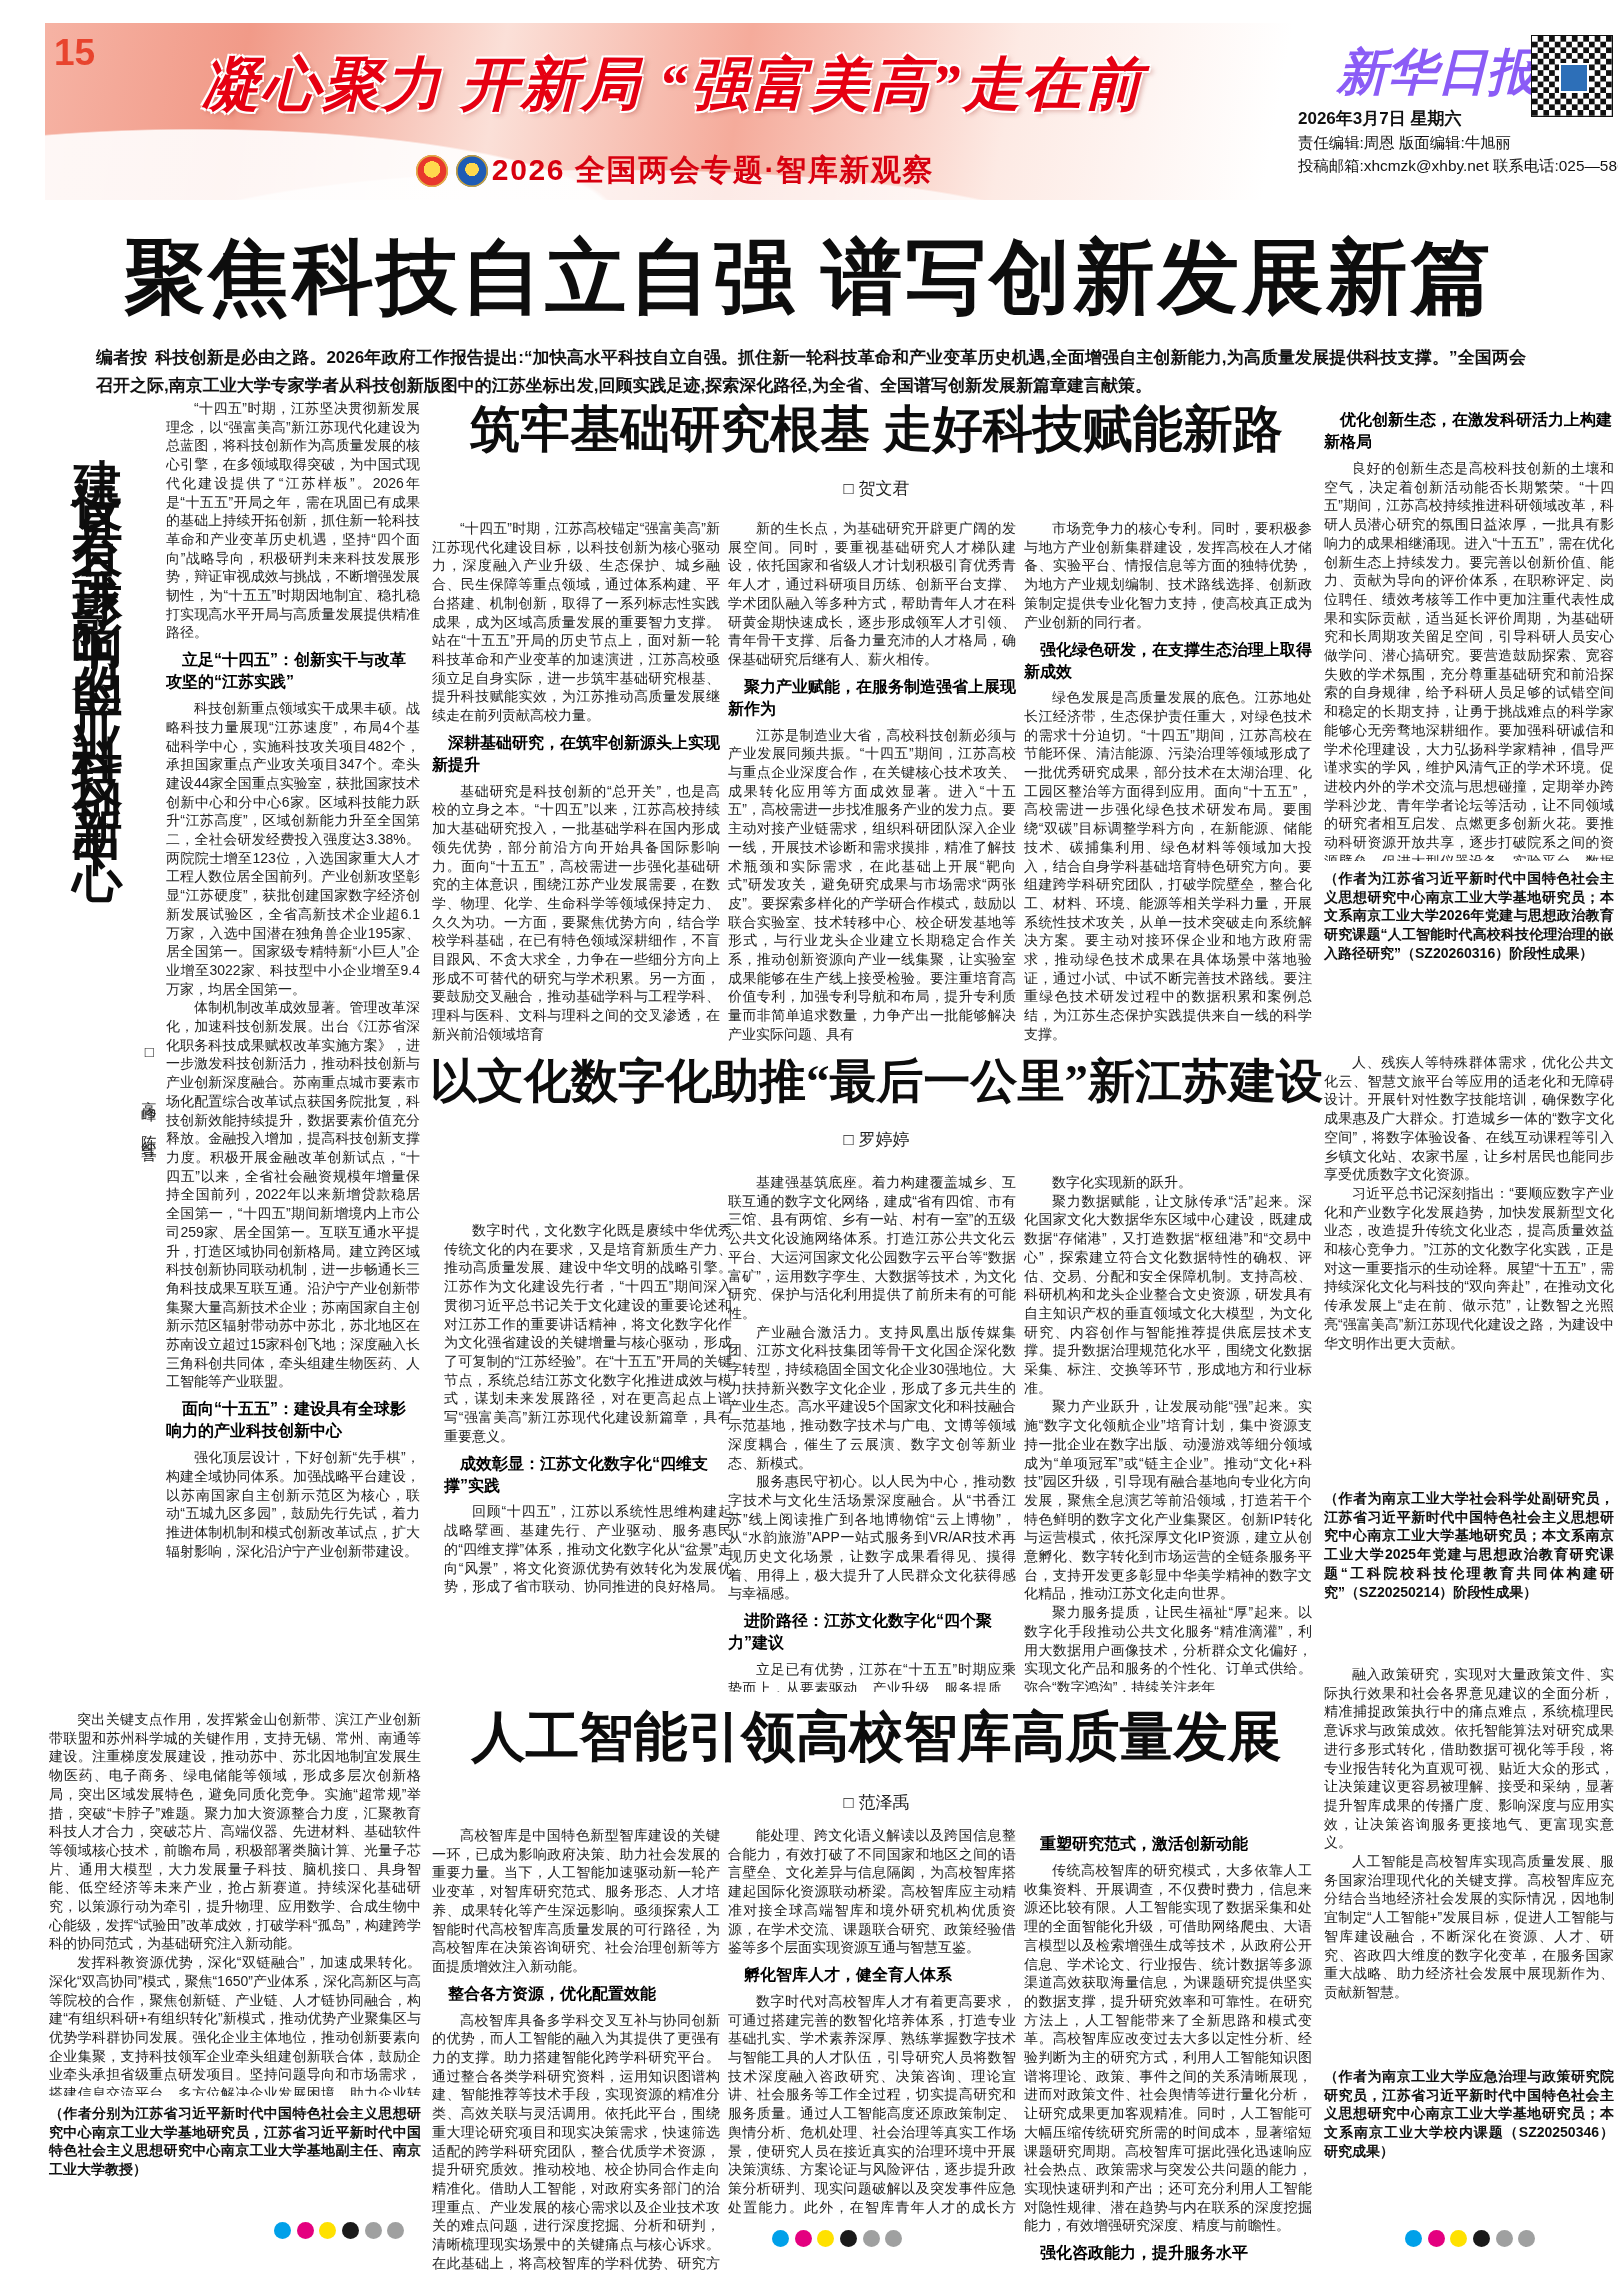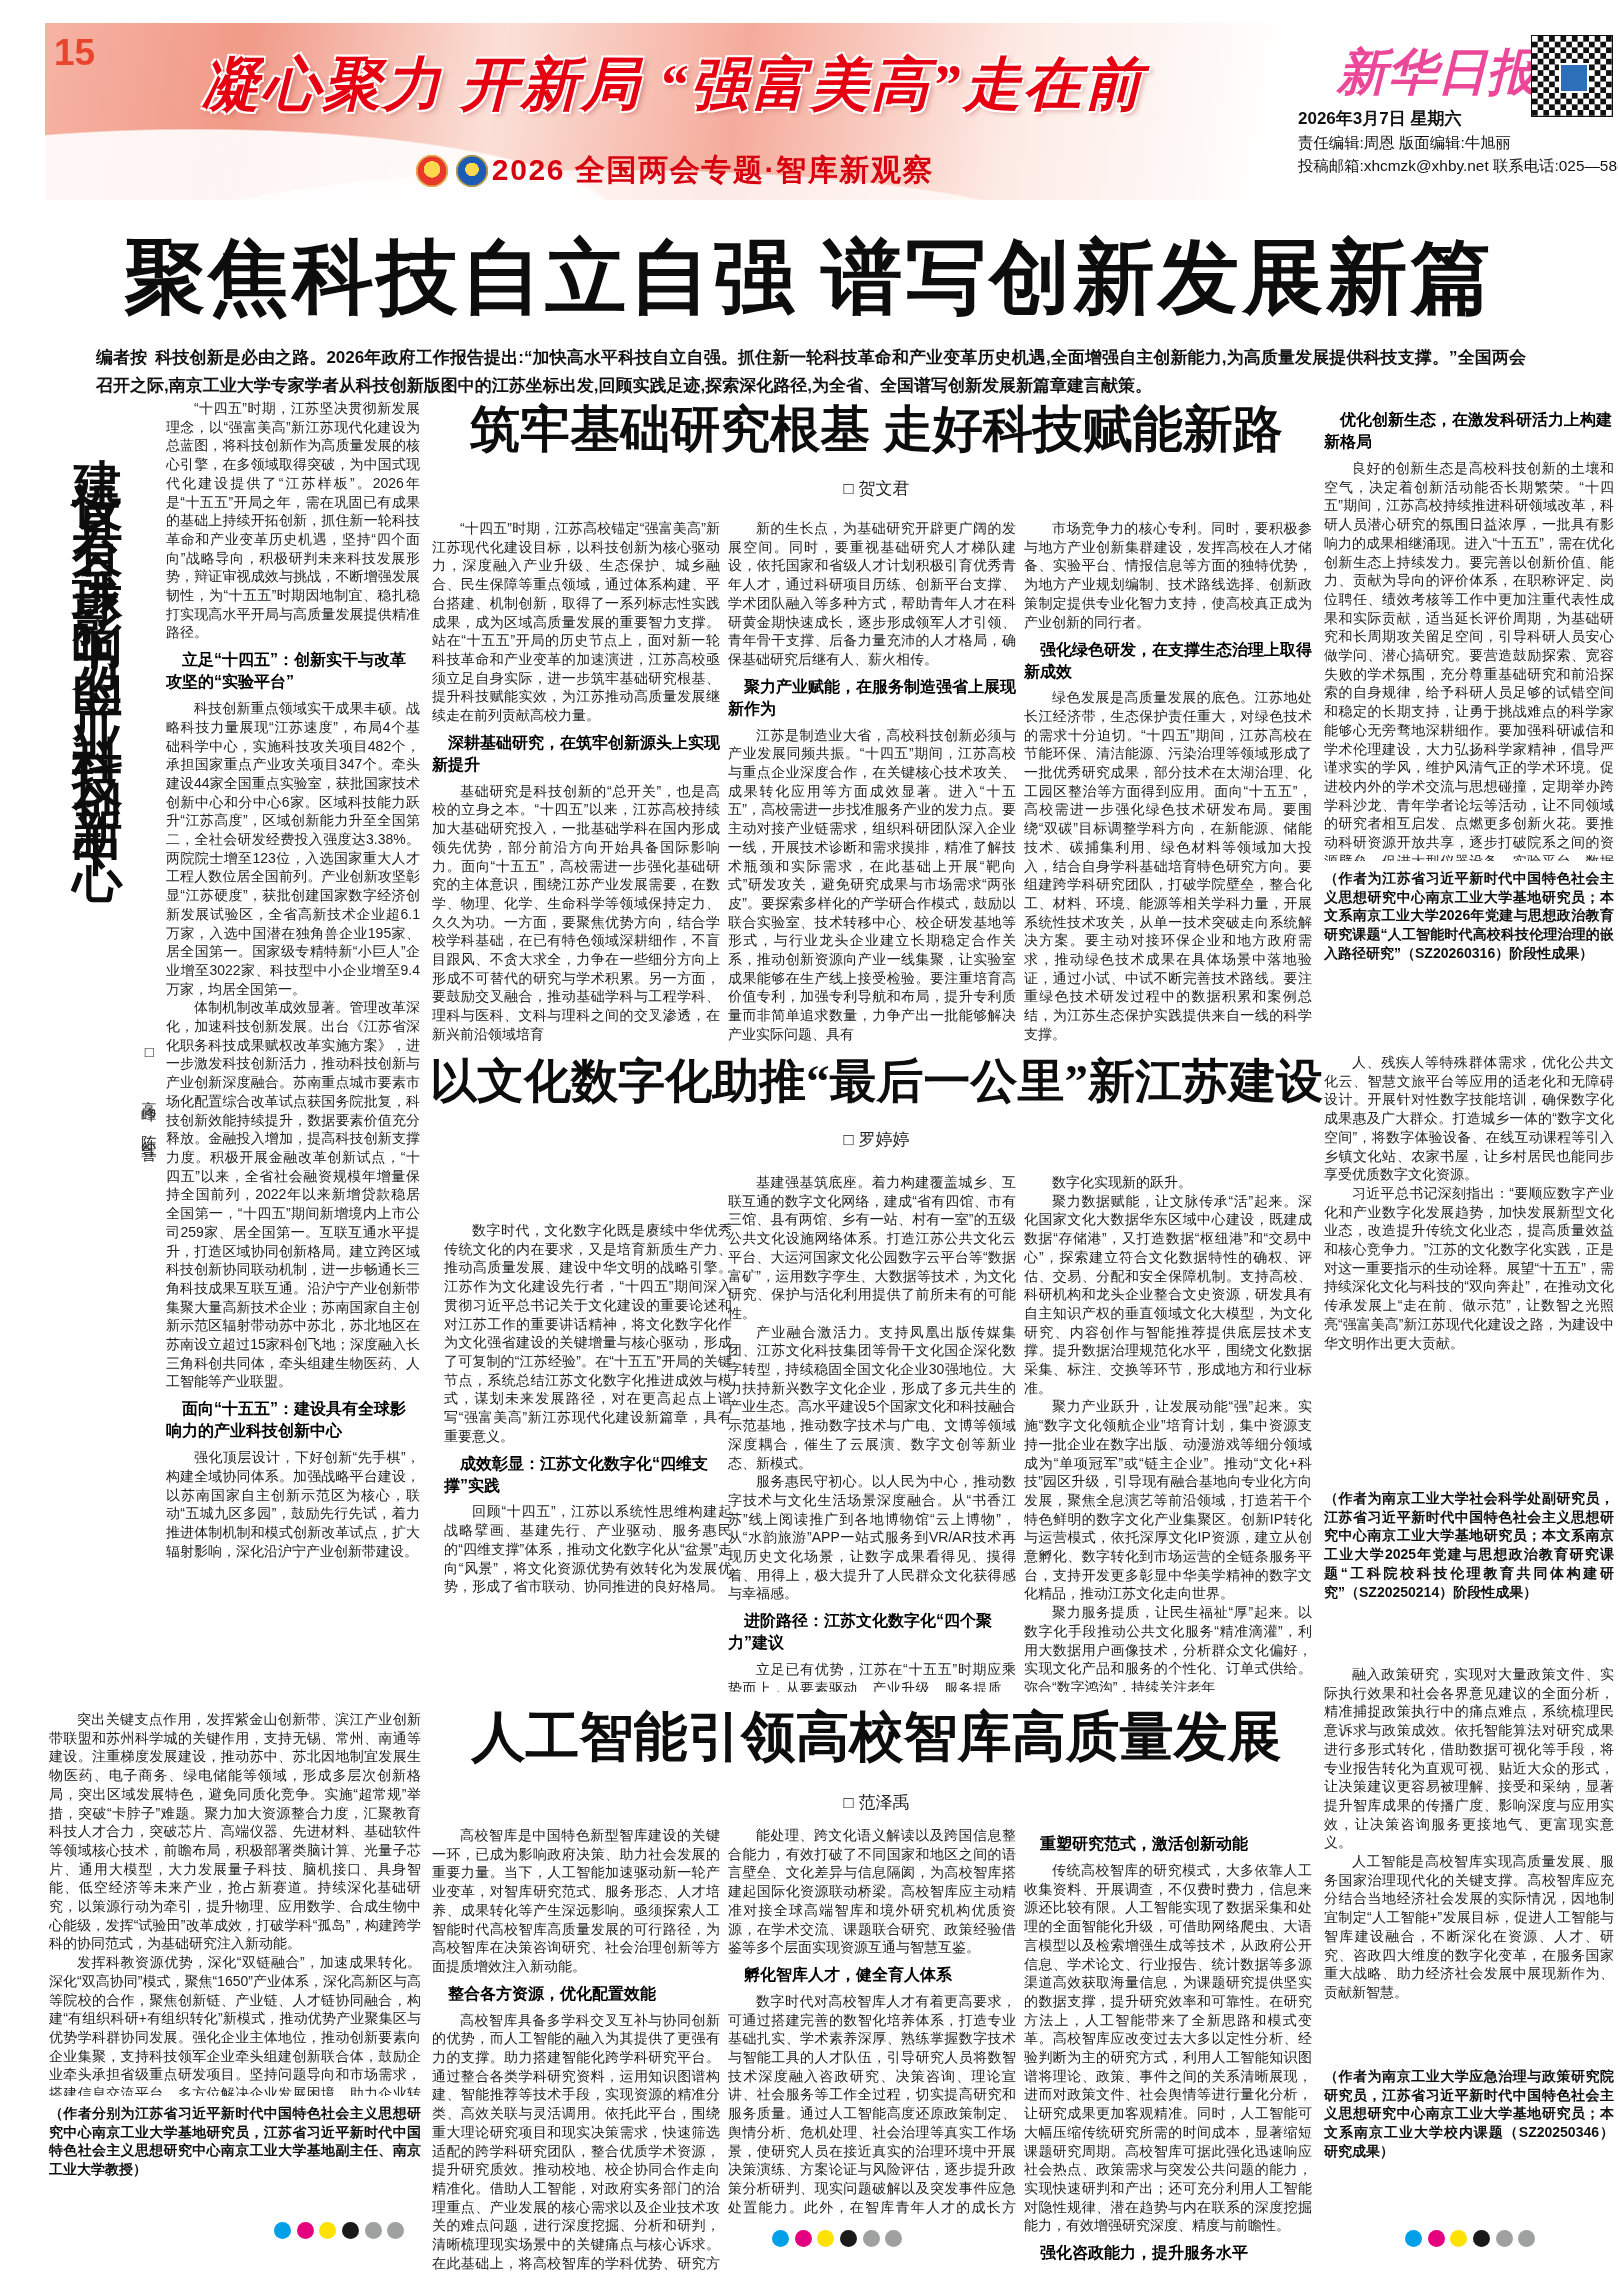--- a/index.html
+++ b/index.html
@@ -15,21 +15,21 @@
   .slogan { position:absolute; left:0; right:0; top:23px; text-align:center; white-space:nowrap;
     font-family:"Liberation Serif", serif; font-style:italic; font-weight:900; font-size:58px; letter-spacing:2.4px;
     color:#e60012; text-shadow:1.6px 1.6px 0 #fff,-1.6px 1.6px 0 #fff,1.6px -1.6px 0 #fff,-1.6px -1.6px 0 #fff,3.2px 3.2px 4.9px rgba(150,30,20,.35); }
   .subslogan { position:absolute; left:0; right:0; top:127px; text-align:center; font-weight:bold; font-size:30px; color:#d7000f; letter-spacing:1.6px; }
   .emblem { display:inline-block; width:32px; height:32px; border-radius:50%; vertical-align:-6.5px; margin:0 4px; }
   .emblem.national { background:radial-gradient(circle at 50% 45%, #ffd84d 0 34%, #e8372c 35% 100%); box-shadow:0 0 0 1.6px #e0b64a inset; }
   .emblem.cppcc { background:radial-gradient(circle at 50% 45%, #ffd84d 0 28%, #1e5bb5 29% 100%); box-shadow:0 0 0 1.6px #c9a13b inset; }
 
   
   .paper-name { position:absolute; left:1337px; top:39px; width:188px; text-align:center; white-space:nowrap;
-    font-family:"Liberation Serif", serif; font-style:italic; font-weight:900; font-size:50px; color:#ec4899; }
+    font-family:"Liberation Serif", serif; font-style:italic; font-weight:900; font-size:50px; color:#8b5cf6; }
   .qr { position:absolute; left:1532px; top:36px; width:80px; height:80px;
     background:repeating-conic-gradient(#111 0% 25%, #fff 0% 50%); background-size:11.4px 11.4px; outline:1.6px solid #111; }
   .qr::after { content:""; position:absolute; left:27px; top:27px; width:26px; height:26px; background:#2d6fb8; border:2.4px solid #fff; }
   .mast-line { position:absolute; left:1298px; width:316px; text-align:left; font-size:15.4px; color:#111; white-space:nowrap; }
   .mast-date { top:107px; font-size:17px; font-weight:bold; }
   .mast-editors { top:133px; }
   .mast-contact { top:156px; }
 
   
   .main-headline { position:absolute; left:0; top:224px; width:100%; text-align:center; white-space:nowrap;
@@ -76,21 +76,21 @@
 
   <div class="main-headline">聚焦科技自立自强  谱写创新发展新篇</div>
   <div class="editor-note">
     <span class="label">编者按</span><span>科技创新是必由之路。2026年政府工作报告提出:“加快高水平科技自立自强。抓住新一轮科技革命和产业变革历史机遇,全面增强自主创新能力,为高质量发展提供科技支撑。”全国两会召开之际,南京工业大学专家学者从科技创新版图中的江苏坐标出发,回顾实践足迹,探索深化路径,为全省、全国谱写创新发展新篇章建言献策。</span>
   </div>
 
   <div class="vtitle">建设具有全球影响力的产业科技创新中心</div>
   <div class="vbyline">□ 高峰  陈红喜</div>
   <div class="col" style="left:166px; top:399px; width:254px; height:1308px;">
       <div class="para">“十四五”时期，江苏坚决贯彻新发展理念，以“强富美高”新江苏现代化建设为总蓝图，将科技创新作为高质量发展的核心引擎，在多领域取得突破，为中国式现代化建设提供了“江苏样板”。2026年是“十五五”开局之年，需在巩固已有成果的基础上持续开拓创新，抓住新一轮科技革命和产业变革历史机遇，坚持“四个面向”战略导向，积极研判未来科技发展形势，辩证审视成效与挑战，不断增强发展韧性，为“十五五”时期因地制宜、稳扎稳打实现高水平开局与高质量发展提供精准路径。</div>
-      <div class="subhead">立足“十四五”：创新实干与改革攻坚的“实验平台”</div>
+      <div class="subhead">立足“十四五”：创新实干与改革攻坚的“江苏实践”</div>
       <div class="para">科技创新重点领域实干成果丰硕。战略科技力量展现“江苏速度”，布局4个基础科学中心，实施科技攻关项目482个，承担国家重点产业攻关项目347个。牵头建设44家全国重点实验室，获批国家技术创新中心和分中心6家。区域科技能力跃升“江苏高度”，区域创新能力升至全国第二，全社会研发经费投入强度达3.38%。两院院士增至123位，入选国家重大人才工程人数位居全国前列。产业创新攻坚彰显“江苏硬度”，获批创建国家数字经济创新发展试验区，全省高新技术企业超6.1万家，入选中国潜在独角兽企业195家、居全国第一。国家级专精特新“小巨人”企业增至3022家、科技型中小企业增至9.4万家，均居全国第一。</div>
       <div class="para">体制机制改革成效显著。管理改革深化，加速科技创新发展。出台《江苏省深化职务科技成果赋权改革实施方案》，进一步激发科技创新活力，推动科技创新与产业创新深度融合。苏南重点城市要素市场化配置综合改革试点获国务院批复，科技创新效能持续提升，数据要素价值充分释放。金融投入增加，提高科技创新支撑力度。积极开展金融改革创新试点，“十四五”以来，全省社会融资规模年增量保持全国前列，2022年以来新增贷款稳居全国第一，“十四五”期间新增境内上市公司259家、居全国第一。互联互通水平提升，打造区域协同创新格局。建立跨区域科技创新协同联动机制，进一步畅通长三角科技成果互联互通。沿沪宁产业创新带集聚大量高新技术企业；苏南国家自主创新示范区辐射带动苏中苏北，苏北地区在苏南设立超过15家科创飞地；深度融入长三角科创共同体，牵头组建生物医药、人工智能等产业联盟。</div>
       <div class="subhead">面向“十五五”：建设具有全球影响力的产业科技创新中心</div>
       <div class="para">强化顶层设计，下好创新“先手棋”，构建全域协同体系。加强战略平台建设，以苏南国家自主创新示范区为核心，联动“五城九区多园”，鼓励先行先试，着力推进体制机制和模式创新改革试点，扩大辐射影响，深化沿沪宁产业创新带建设。</div>
     </div>
   <div class="col" style="left:49px; top:1710px; width:372px; height:386px;">
       <div class="para">突出关键支点作用，发挥紫金山创新带、滨江产业创新带联盟和苏州科学城的关键作用，支持无锡、常州、南通等建设。注重梯度发展建设，推动苏中、苏北因地制宜发展生物医药、电子商务、绿电储能等领域，形成多层次创新格局，突出区域发展特色，避免同质化竞争。实施“超常规”举措，突破“卡脖子”难题。聚力加大资源整合力度，汇聚教育科技人才合力，突破芯片、高端仪器、先进材料、基础软件等领域核心技术，前瞻布局，积极部署类脑计算、光量子芯片、通用大模型，大力发展量子科技、脑机接口、具身智能、低空经济等未来产业，抢占新赛道。持续深化基础研究，以策源行动为牵引，提升物理、应用数学、合成生物中心能级，发挥“试验田”改革成效，打破学科“孤岛”，构建跨学科的协同范式，为基础研究注入新动能。</div>
       <div class="para">发挥科教资源优势，深化“双链融合”，加速成果转化。深化“双高协同”模式，聚焦“1650”产业体系，深化高新区与高等院校的合作，聚焦创新链、产业链、人才链协同融合，构建“有组织科研+有组织转化”新模式，推动优势产业聚集区与优势学科群协同发展。强化企业主体地位，推动创新要素向企业集聚，支持科技领军企业牵头组建创新联合体，鼓励企业牵头承担省级重点研发项目。坚持问题导向和市场需求，搭建信息交流平台，多方位解决企业发展困境，助力企业转型升级和多元化发展。完善成果转化链条，系统布局概念验证中心、中试验证平台，检验科技成果有效性，最大限度降低技术转移转化风险和无效投入。以产业科技镇长团、产业教授、科技副总为抓手，搭建从实验室到“试验田”的直通渠道，强化产学研用协同发展。建设高水平技术经理人队伍，打通科技成果转化的“最后一公里”，提升成果转移转化与产业化的“匹配度”“优胜率”。</div>
     </div>
   <div class="note-pin" style="left:49px; top:2100px; width:372px; height:99px;">（作者分别为江苏省习近平新时代中国特色社会主义思想研究中心南京工业大学基地研究员，江苏省习近平新时代中国特色社会主义思想研究中心南京工业大学基地副主任、南京工业大学教授）</div>

